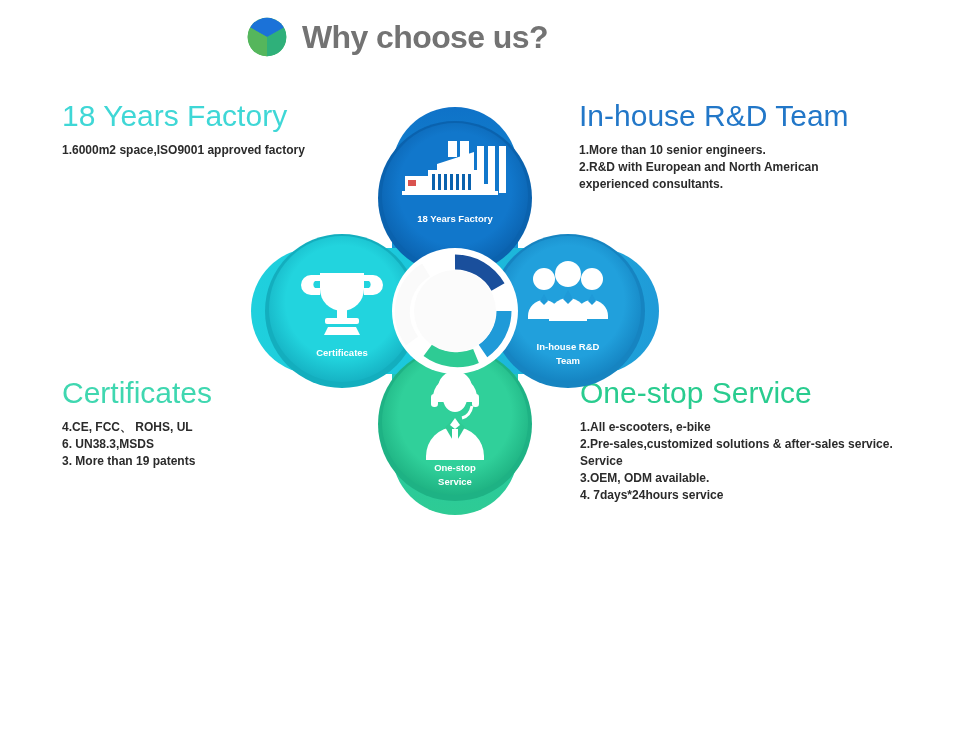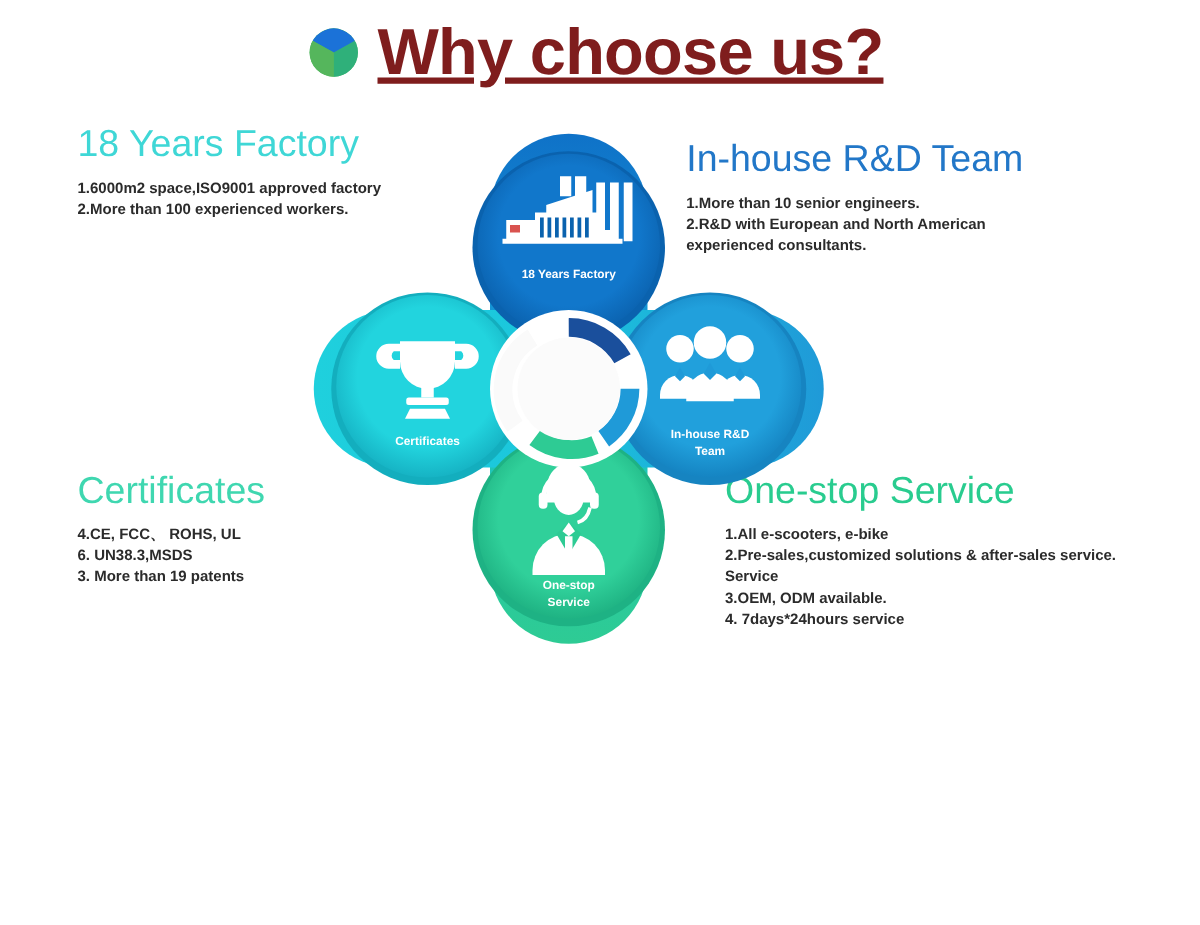--- a/index.html
+++ b/index.html
@@ -24,27 +24,26 @@
     display: flex;
     align-items: center;
     gap: 14px;
   }
   .title-logo {
     width: 42px;
     height: 42px;
     flex: 0 0 auto;
   }
   .title-text {
-    font-size: 52px;
+    font-size: 32px;
     font-weight: bold;
-    color: #7f1d1d;
+    color: #737373;
     letter-spacing: -0.6px;
     line-height: 1;
     white-space: nowrap;
-    text-decoration: underline;
   }
 
   
   .tblock {
     position: absolute;
   }
   .tblock h2 {
     margin: 0 0 10px 0;
     font-size: 30px;
     font-weight: normal;
@@ -58,21 +57,21 @@
   }
   .tblock li {
     font-size: 12px;
     font-weight: bold;
     color: #2b2b2b;
     line-height: 1.42;
     white-space: nowrap;
   }
 
   #blk-factory  { left: 62px;  top: 100px; }
-  #blk-rd       { left: 549px; top: 100px; margin-top: 12px; }
+  #blk-rd       { left: 579px; top: 100px; }
   #blk-cert     { left: 62px;  top: 377px; }
   #blk-service  { left: 580px; top: 377px; }
 
   .h-cyan  { color: #3fd7d6; }
   .h-blue  { color: #2277c8; }
   .h-mint  { color: #3fd7b0; }
   .h-green { color: #29cc8f; }
 
   
   .cross-wrap {
@@ -112,21 +111,20 @@
       <polygon points="50,50 0,22 0,100 50,100" fill="#55b65c"></polygon>
     </g>
   </svg>
   <div class="title-text">Why choose us?</div>
 </div>
 
 <div class="tblock" id="blk-factory">
   <h2 class="h-cyan">18 Years Factory</h2>
   <ul>
     <li>1.6000m2 space,ISO9001 approved factory</li>
-    <li>2.More than 100 experienced workers.</li>
   </ul>
 </div>
 
 <div class="tblock" id="blk-rd">
   <h2 class="h-blue">In-house R&amp;D Team</h2>
   <ul>
     <li>1.More than 10 senior engineers.</li>
     <li>2.R&amp;D with European and North American</li>
     <li>experienced consultants.</li>
   </ul>

